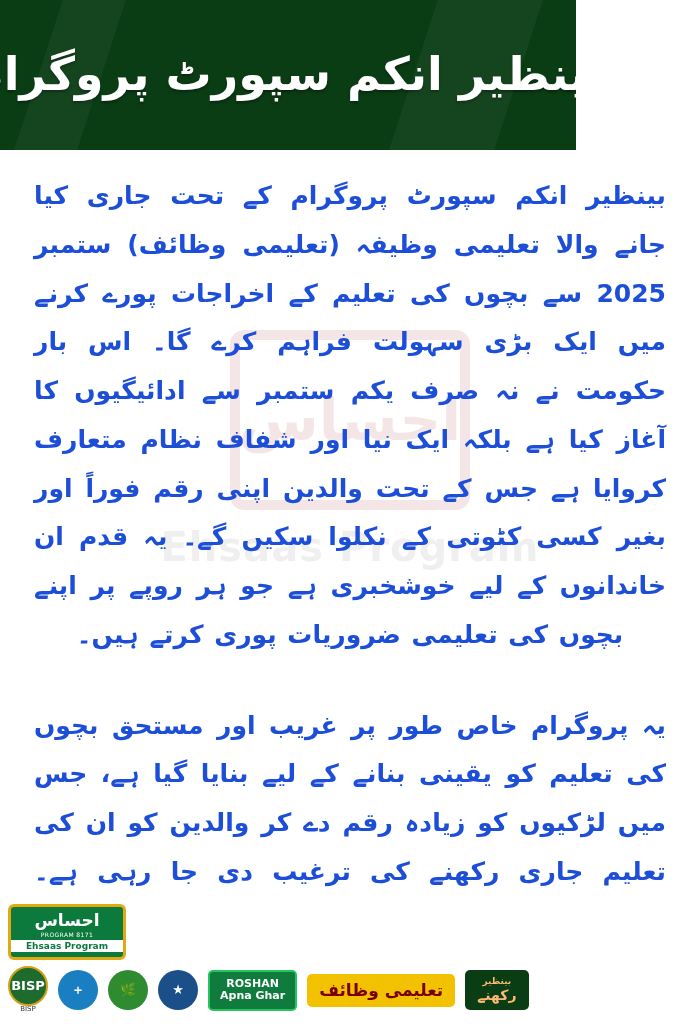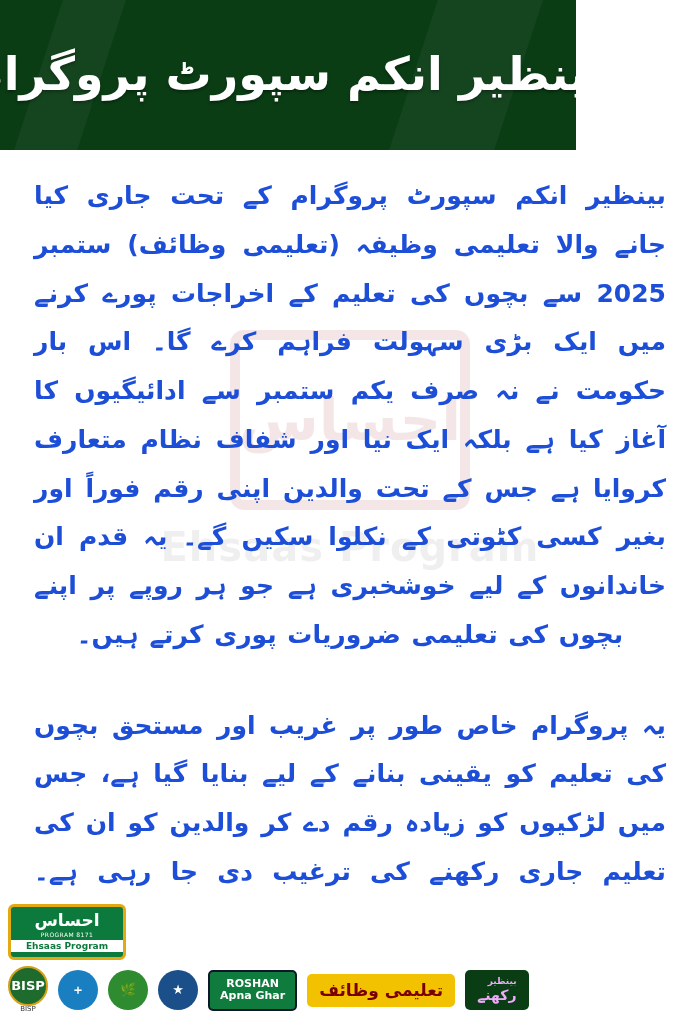--- a/index.html
+++ b/index.html
@@ -161,31 +161,31 @@
     display: flex; align-items: center; justify-content: center;
     color: #fff; font-size: 13px; font-weight: bold;
   }
   .c-bisp   { background: #1f6b2e; border: 2px solid #d4a017; }
   .c-health { background: #1a7fc1; }
   .c-agri   { background: #2e8b30; }
   .c-gov    { background: #1b4f8a; }
   .roshan {
     background: #0f7b3d; color: #fff; border-radius: 5px;
     padding: 6px 10px; font-size: 11px; font-weight: bold;
-    line-height: 1.15; text-align: center; border: 2px solid #0f172a;
+    line-height: 1.15; text-align: center; border: 2px solid #22c55e;
   }
   .taleemi {
     background: #f2c100; color: #7a0000; border-radius: 5px;
     padding: 8px 12px; font-size: 17px; font-weight: bold;
     direction: rtl; line-height: 1;
   }
   .kafaalat {
-    background: #0b3d15; color: #f0abfc; border-radius: 5px;
+    background: #0b3d15; color: #fdba74; border-radius: 5px;
     padding: 6px 12px; font-size: 14px; font-weight: bold;
-    direction: rtl; line-height: 1.2;
+    direction: rtl; text-align: center; line-height: 1.2;
   }
   .kafaalat .small { font-size: 9px; display: block; }
 </style>
 </head>
 <body>
 
 <div class="page">
 
   <div class="header-banner">
     <div class="header-title">بینظیر انکم سپورٹ پروگرام</div>

